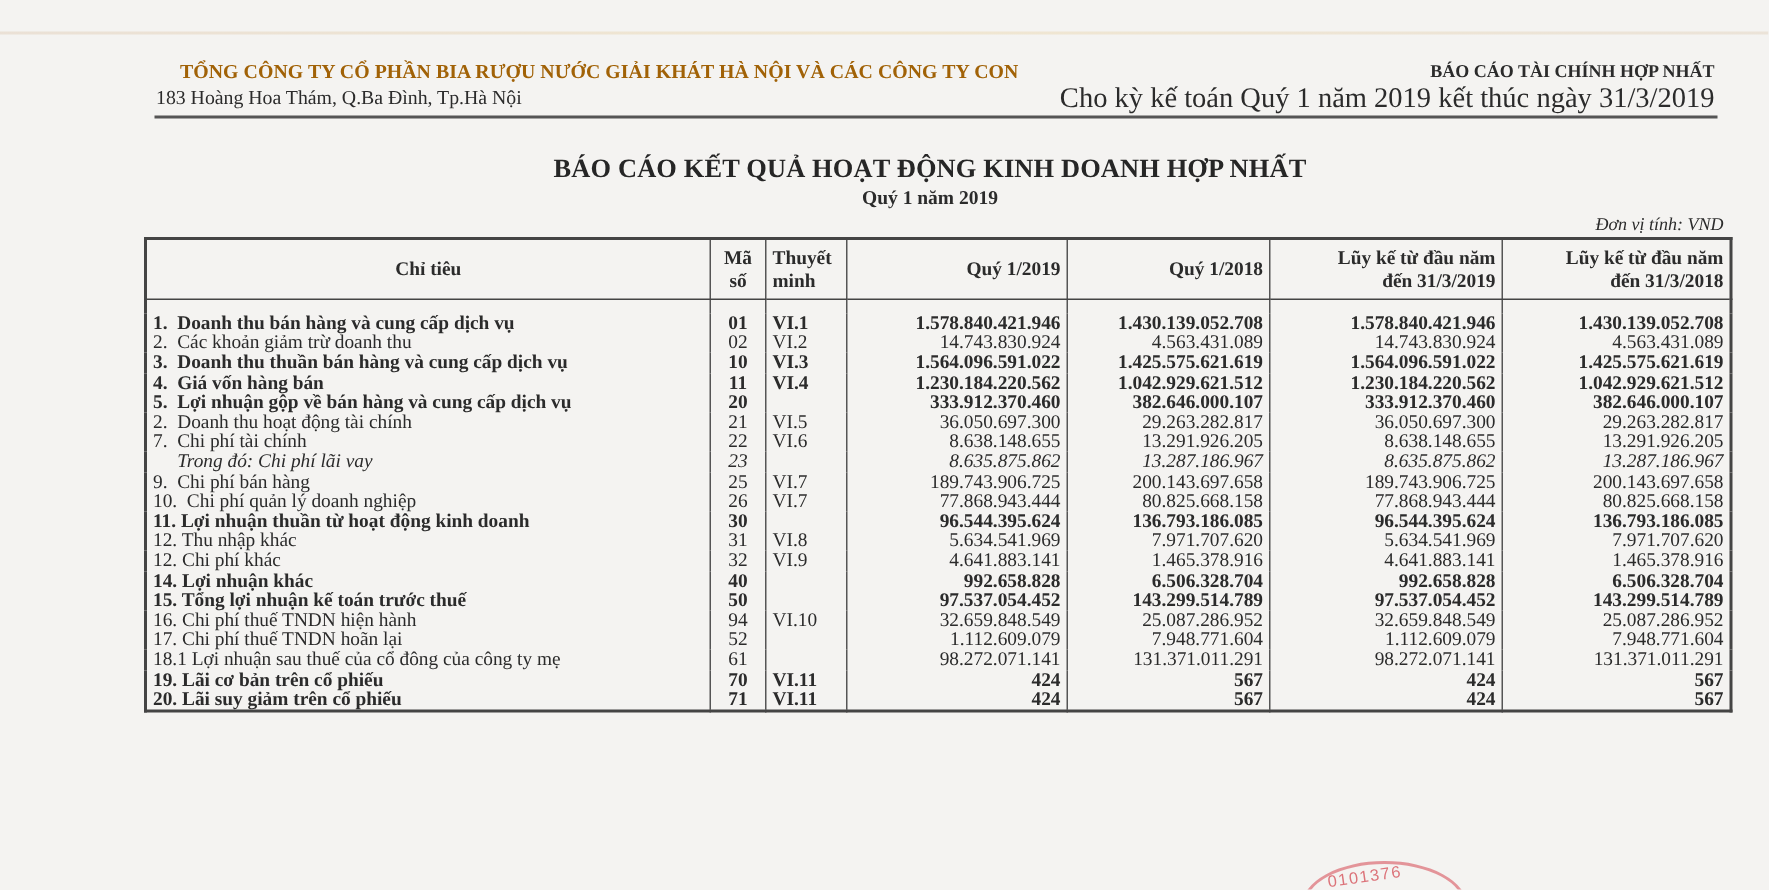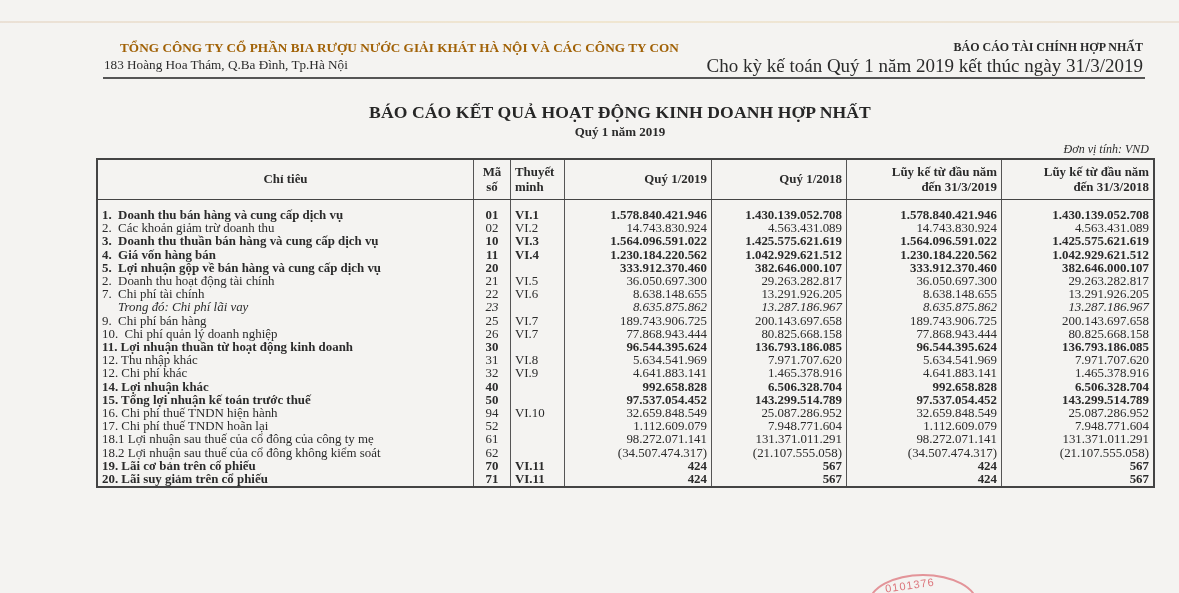--- a/index.html
+++ b/index.html
@@ -276,29 +276,20 @@
       </tr>
       <tr>
         <td class="c-name" style="white-space: pre;">18.1 Lợi nhuận sau thuế của cổ đông của công ty mẹ</td>
         <td class="c-code">61</td>
         <td class="c-note"></td>
         <td class="c-num1">98.272.071.141</td>
         <td class="c-num2">131.371.011.291</td>
         <td class="c-num3">98.272.071.141</td>
         <td class="c-num4">131.371.011.291</td>
       </tr>
-      <tr>
-        <td class="c-name" style="white-space: pre;">18.2 Lợi nhuận sau thuế của cổ đông không kiểm soát</td>
-        <td class="c-code">62</td>
-        <td class="c-note"></td>
-        <td class="c-num1">(34.507.474.317)</td>
-        <td class="c-num2">(21.107.555.058)</td>
-        <td class="c-num3">(34.507.474.317)</td>
-        <td class="c-num4">(21.107.555.058)</td>
-      </tr>
       <tr class="bold">
         <td class="c-name" style="white-space: pre; margin-top: 20px;">19. Lãi cơ bản trên cổ phiếu</td>
         <td class="c-code">70</td>
         <td class="c-note">VI.11</td>
         <td class="c-num1">424</td>
         <td class="c-num2">567</td>
         <td class="c-num3">424</td>
         <td class="c-num4">567</td>
       </tr>
       <tr class="bold">

